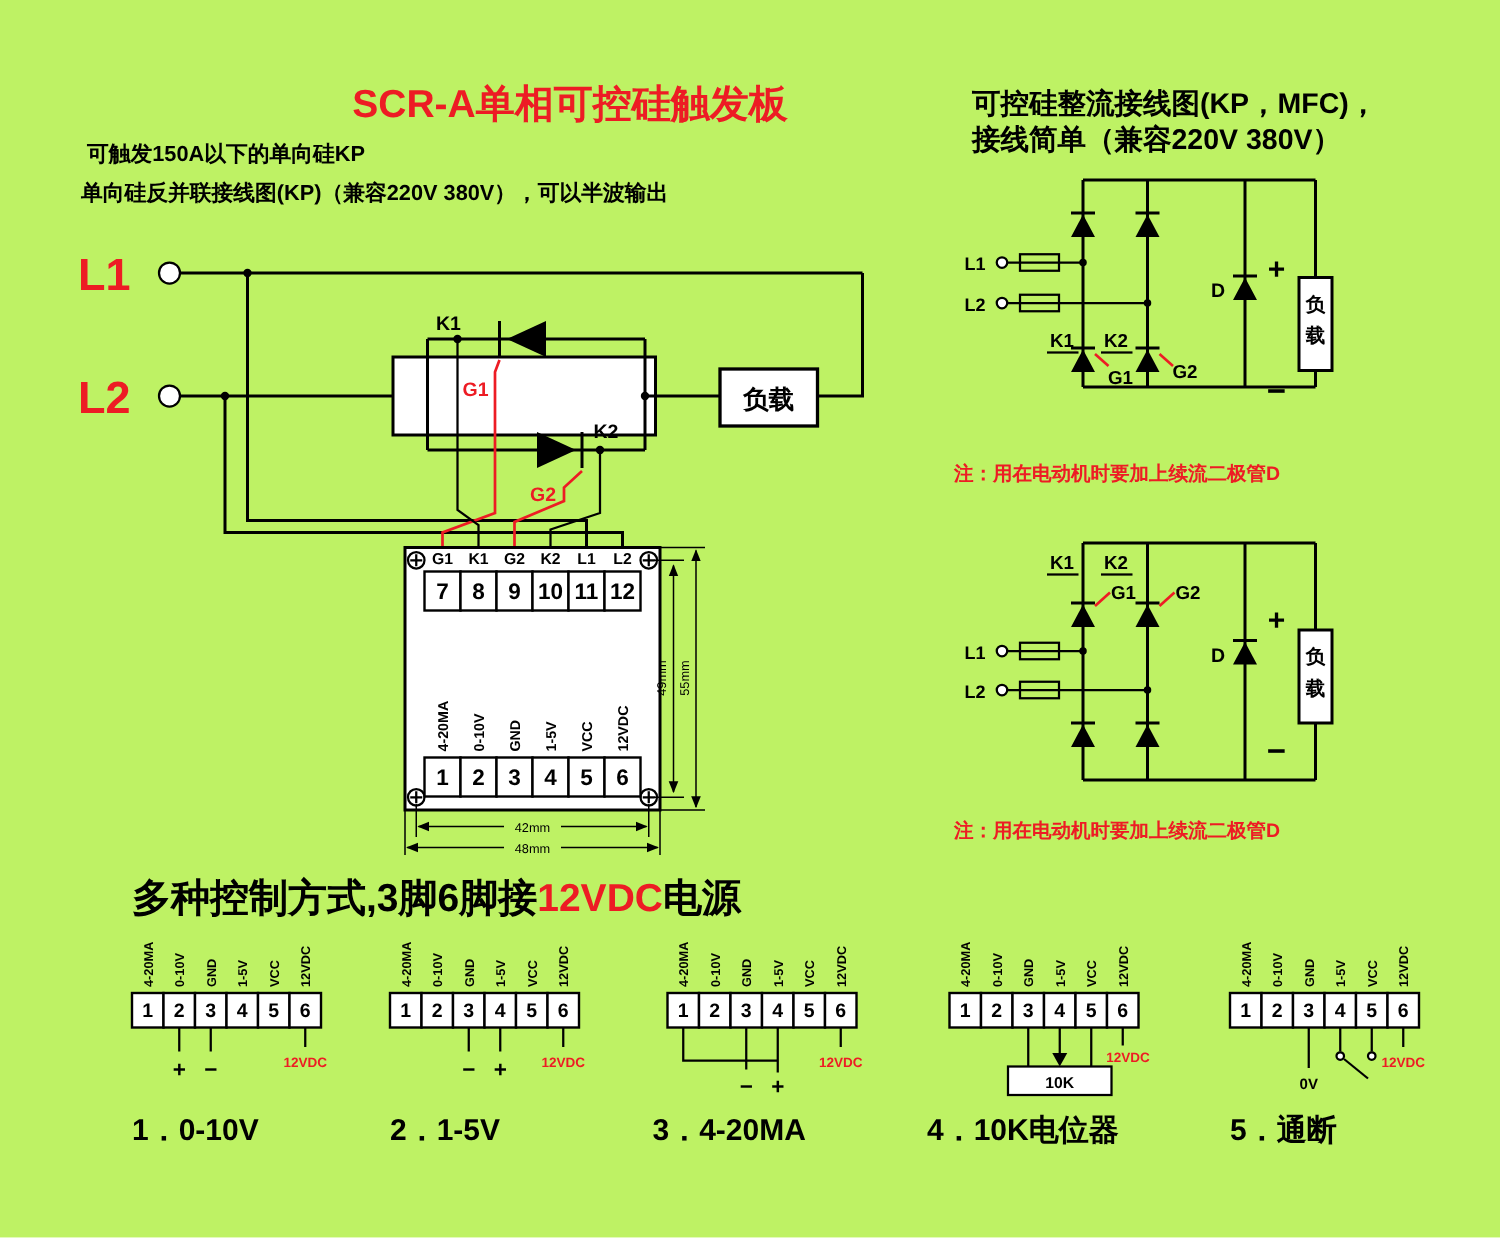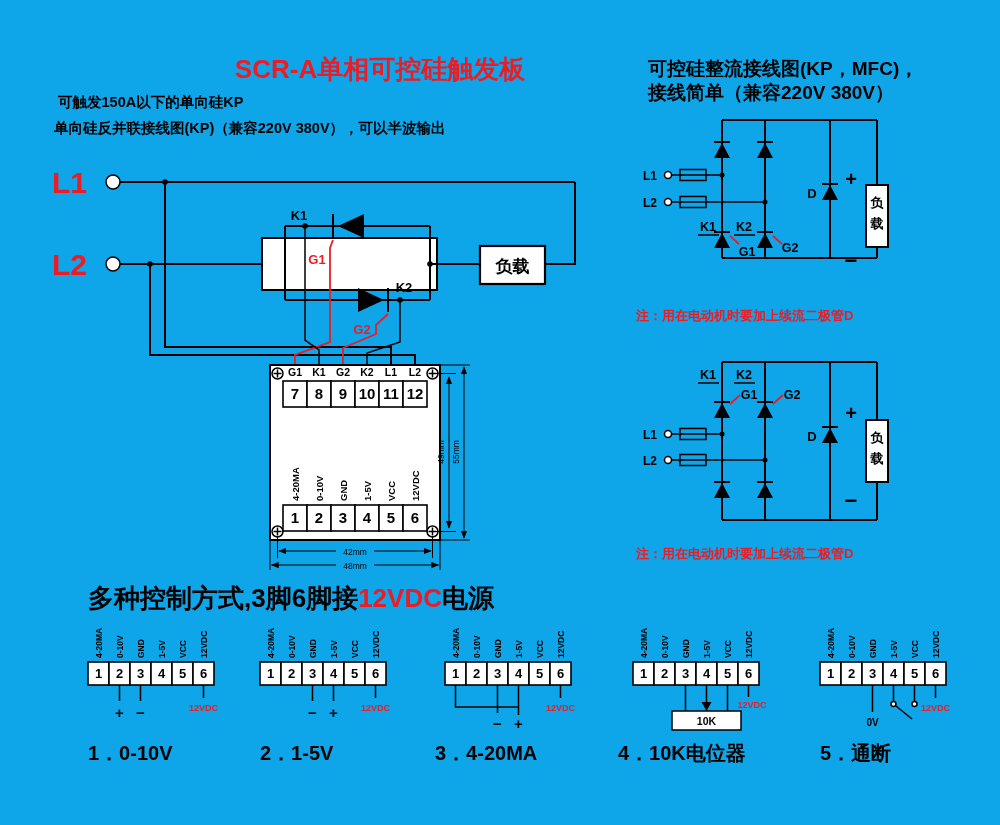--- a/index.html
+++ b/index.html
@@ -1,16 +1,16 @@
 <!DOCTYPE html>
 <html><head>
 <meta charset="utf-8">
 <style>
   html,body{margin:0;padding:0;background:#fff;}
-  .page{position:relative;width:1000px;height:825px;background:#0ea5e9;overflow:hidden;}
+  .page{position:relative;width:1000px;height:825px;background:#bef264;overflow:hidden;}
   svg{font-family:"Liberation Sans","DejaVu Sans",sans-serif;}
   svg text{fill:#000;}
   .w{stroke:#000;stroke-width:2;fill:none;}
   .wt{stroke:#000;stroke-width:1.5;fill:none;}
   .r{stroke:#ed1c24;stroke-width:1.8;fill:none;}
   .dim{stroke:#000;stroke-width:1;fill:none;}
   .dimtext{font-weight:normal;}
   .dot{fill:#000;stroke:none;}
   .redtxt{fill:#ed1c24;}
   .whitebox{fill:#fff;stroke:#000;}

